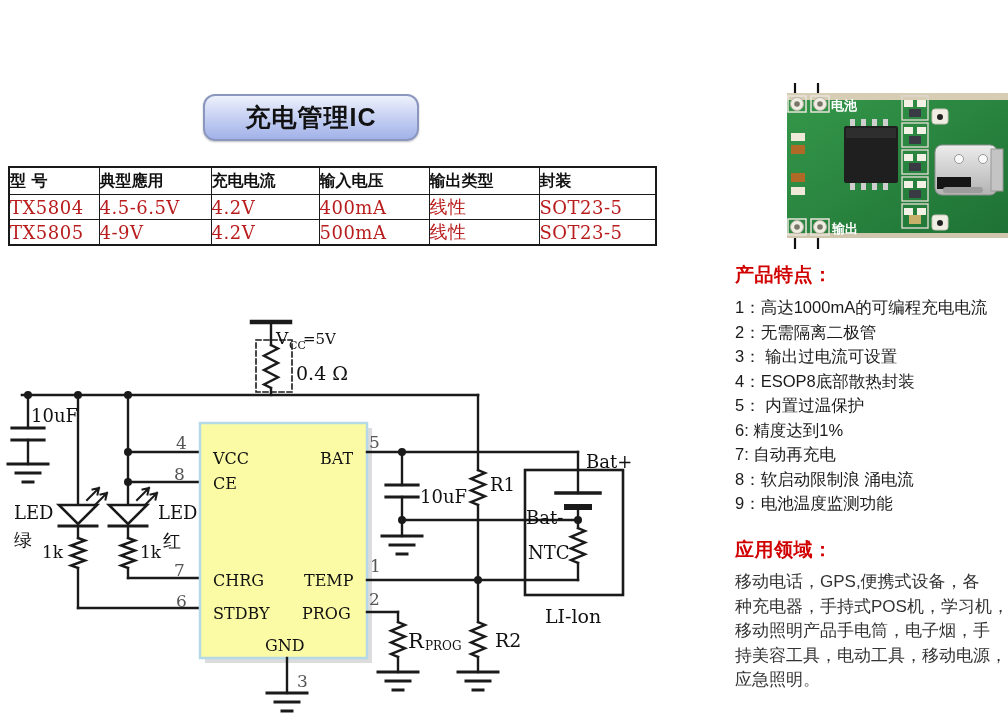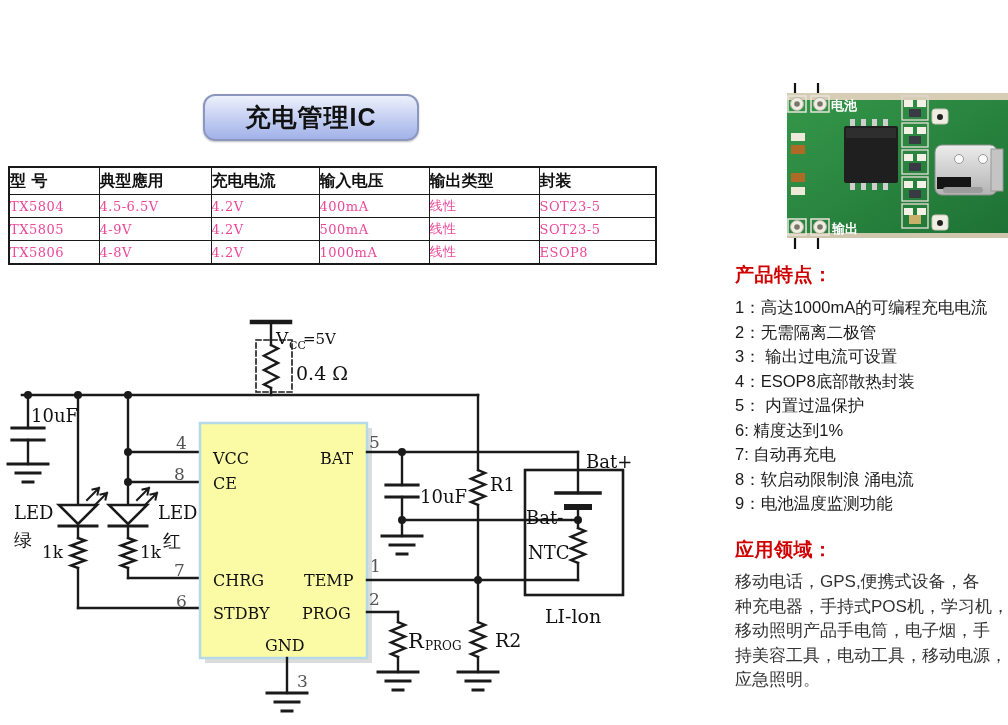--- a/index.html
+++ b/index.html
@@ -15,21 +15,21 @@
          display:flex;align-items:center;justify-content:center;
          font-size:25px;font-weight:bold;color:#111;letter-spacing:1px;
          box-shadow:0 1px 2px rgba(0,0,0,.25);}
 
   #spec-table{left:8px;top:166px;border-collapse:collapse;table-layout:fixed;
               font-family:"DejaVu Serif",serif;}
   #spec-table th,#spec-table td{border:1px solid #1a1a1a;text-align:left;padding:0;
               overflow:hidden;white-space:nowrap;}
   #spec-table{border:2px solid #1a1a1a;}
   #spec-table th{height:26px;font-size:16px;font-weight:bold;color:#111;}
-  #spec-table td{height:22px;font-size:13px;color:#ec4899;letter-spacing:.5px;}
+  #spec-table td{height:22px;font-size:18px;color:#b91c1c;letter-spacing:.5px;}
 
   #features{left:735px;top:262px;width:275px;}
   #features .heading,#applications .heading{font-size:19px;font-weight:bold;color:#d10000;
         margin-bottom:7px;letter-spacing:.5px;}
   #features .item{font-size:16.5px;line-height:24.5px;color:#1a1a1a;white-space:nowrap;}
   #applications{left:735px;top:537px;width:275px;}
   #applications .line{font-size:17px;line-height:24.5px;color:#333;white-space:nowrap;}
 
   svg text{font-family:"DejaVu Serif",serif;}
   svg .sans{font-family:"Liberation Sans",sans-serif;}
@@ -73,28 +73,20 @@
         <td>SOT23-5</td>
       </tr>
       <tr>
         <td>TX5805</td>
         <td>4-9V</td>
         <td>4.2V</td>
         <td>500mA</td>
         <td>线性</td>
         <td>SOT23-5</td>
       </tr>
-      <tr>
-        <td>TX5806</td>
-        <td>4-8V</td>
-        <td>4.2V</td>
-        <td>1000mA</td>
-        <td>线性</td>
-        <td>ESOP8</td>
-      </tr>
     </tbody>
   </table>
 
   <svg class="abs" style="left:0;top:300px;" width="680" height="425" viewBox="0 0 680 425">
     <g stroke="#1a1a1a" stroke-width="2.4" fill="none" stroke-linecap="square">
 
       <g>
         <line x1="252" y1="22" x2="290" y2="22" stroke-width="4.5"></line>
         <line x1="271" y1="22" x2="271" y2="45"></line>
         <polyline points="271,45 278,48.6 264,55.8 278,62.9 264,70.1 278,77.3 264,84.4 271,88"></polyline>

